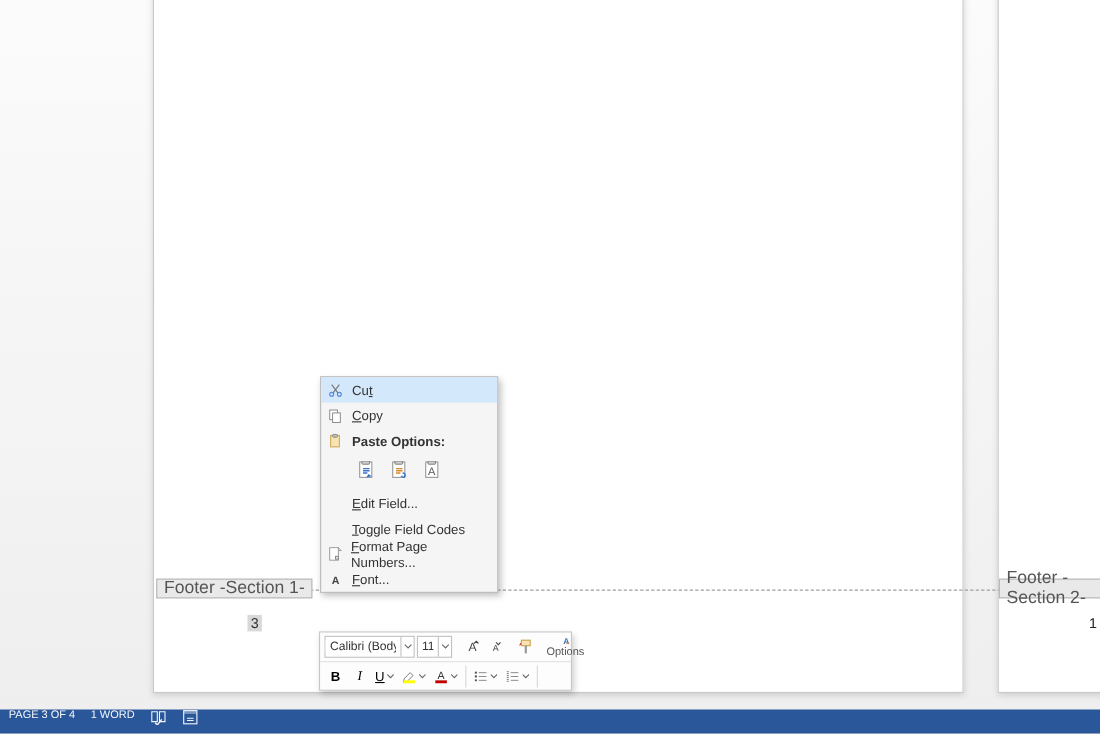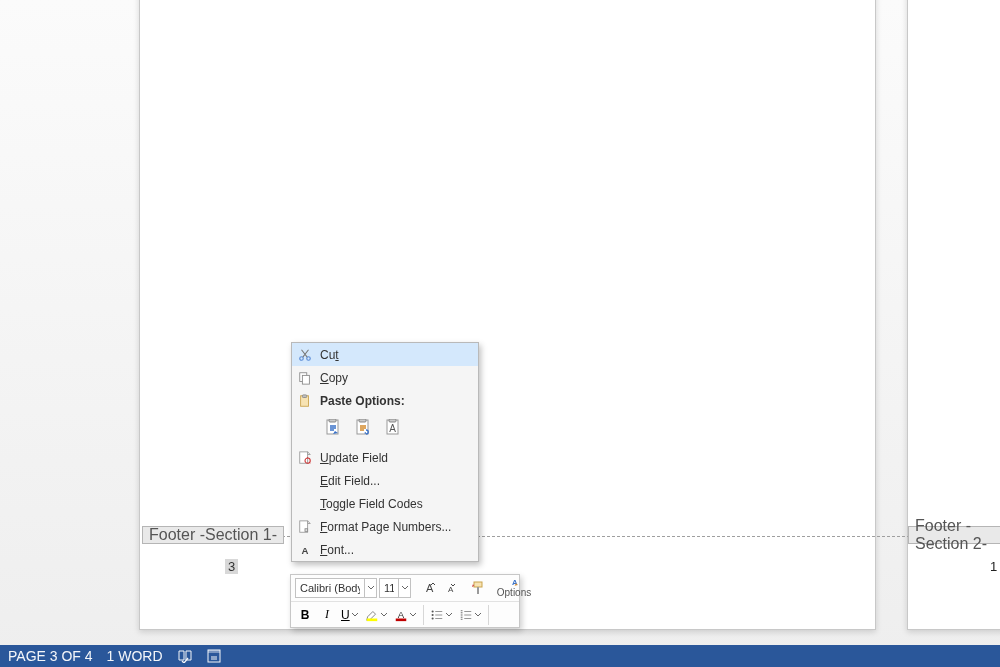--- a/index.html
+++ b/index.html
@@ -8,42 +8,42 @@
 .page { position: absolute; background: #fff; border: 1px solid #c8c8c8; box-shadow: 0 2px 6px rgba(0,0,0,.15); }
 .page1 { left: 139px; top: -90px; width: 737px; height: 720px; }
 .page2 { left: 907px; top: -90px; width: 200px; height: 720px; }
 .footer-dash { position:absolute; left:142px; right:0; top:536px; border-top:1px dashed #9f9f9f; }
 .footer-tab { position:absolute; top:526px; height:18px; background:#e9e9e9; border:1px solid #b5b5b5; font-size:16px; color:#555; display:flex; align-items:center; padding:0 6px; }
 .ft1 { left:142px; }
 .ft2 { left:908px; width:106px; }
 .sel-num { position:absolute; left:225px; top:559px; background:#d8d8d8; color:#333; font-size:13px; padding:0 3px; }
 .pg2-num { position:absolute; left:990px; top:559px; font-size:13px; color:#222; }
 
-.ctx { position:absolute; left:291px; top:342px; width:188px; background:#f5f5f5; border:1px solid #b9b9b9; box-shadow:2px 3px 6px rgba(0,0,0,.25); font-size:12px; color:#333; }
+.ctx { position:absolute; left:291px; top:342px; width:162px; background:#f5f5f5; border:1px solid #b9b9b9; box-shadow:2px 3px 6px rgba(0,0,0,.25); font-size:12px; color:#333; }
 .ctx-row { display:flex; align-items:center; height:23px; padding:0 8px 0 4px; }
 .ctx-row:hover, .ctx-row.hl { background:#d4e8fc; }
 .ctx-ico { width:18px; display:flex; align-items:center; justify-content:center; margin-right:6px; }
 .ctx-label u { text-decoration:underline; }
 .ctx-paste-opts { display:flex; gap:6px; padding:4px 0 6px 30px; }
 .paste-btn { width:24px; height:24px; border:1px solid transparent; display:flex; align-items:center; justify-content:center; }
 .ctx-indent .ctx-ico { visibility:hidden; }
 
 .mini { position:absolute; left:290px; top:574px; width:230px; background:#fdfdfd; border:1px solid #c7c7c7; box-shadow:2px 3px 6px rgba(0,0,0,.2); }
 .mini-row { display:flex; align-items:center; height:26px; padding:2px 4px; gap:2px; }
 .mini-row + .mini-row { border-top:1px solid #e2e2e2; }
 .mini-sep { width:1px; height:20px; background:#d7d7d7; margin:0 2px; }
 .combo { display:flex; align-items:center; border:1px solid #c2c2c2; background:#fff; height:20px; }
 .combo input { border:none; outline:none; font-size:11px; padding:0 4px; color:#333; }
 .combo .dd { width:12px; height:100%; border-left:1px solid #c2c2c2; display:flex; align-items:center; justify-content:center; }
 .tbtn { min-width:20px; height:20px; display:flex; align-items:center; justify-content:center; padding:0 2px; }
 .tbtn-dd { display:flex; align-items:center; }
 .tbtn-dd .dd { width:8px; display:flex; align-items:center; justify-content:center; margin-left:1px; }
 .styles-btn { display:flex; flex-direction:column; align-items:center; justify-content:center; min-width:34px; font-size:10px; color:#555; }
 
-.status { position:absolute; left:0; right:0; bottom:0; height:22px; background:#2a579a; color:#fff; display:flex; align-items:center; font-size:14px; padding:0 8px; gap:14px; }
+.status { position:absolute; left:0; right:0; bottom:0; height:22px; background:#2a579a; color:#fff; display:flex; align-items:flex-start; font-size:10px; padding:0 8px; gap:14px; }
 .status .sbtn { display:flex; align-items:center; gap:4px; opacity:.95; }
 svg { display:block; }
 </style>
 </head>
 <body>
 
 <div class="canvas">
   <div class="page page1"></div>
   <div class="page page2"></div>
 
@@ -108,31 +108,20 @@
           </svg>
       </div>
       <div class="paste-btn">
         <svg width="18" height="18" viewBox="0 0 18 18">
             <rect x="2" y="1" width="11" height="14" fill="#fff" stroke="#999"></rect>
             <rect x="4" y="0" width="7" height="3" rx="1" fill="#c9c9c9" stroke="#888"></rect>
             <text x="7.5" y="13" font-size="10" text-anchor="middle" fill="#555" font-family="Times New Roman">A</text>
           </svg>
       </div>
     </div>
-    <div class="ctx-row">
-      <span class="ctx-ico">
-        <svg width="14" height="14" viewBox="0 0 16 16">
-            <rect x="2" y="1" width="9" height="13" fill="#fff" stroke="#999"></rect>
-            <path d="M11 1l3 3h-3z" fill="#fff" stroke="#999"></path>
-            <circle cx="11" cy="11" r="3" fill="none" stroke="#c33" stroke-width="1.2"></circle>
-            <path d="M11 8v-1M13 13l1 1" stroke="#c33"></path>
-          </svg>
-      </span>
-      <span class="ctx-label"><u>U</u>pdate Field</span>
-    </div>
     <div class="ctx-row ctx-indent">
       <span class="ctx-ico"></span>
       <span class="ctx-label"><u>E</u>dit Field...</span>
     </div>
     <div class="ctx-row ctx-indent">
       <span class="ctx-ico"></span>
       <span class="ctx-label"><u>T</u>oggle Field Codes</span>
     </div>
     <div class="ctx-row">
       <span class="ctx-ico">

